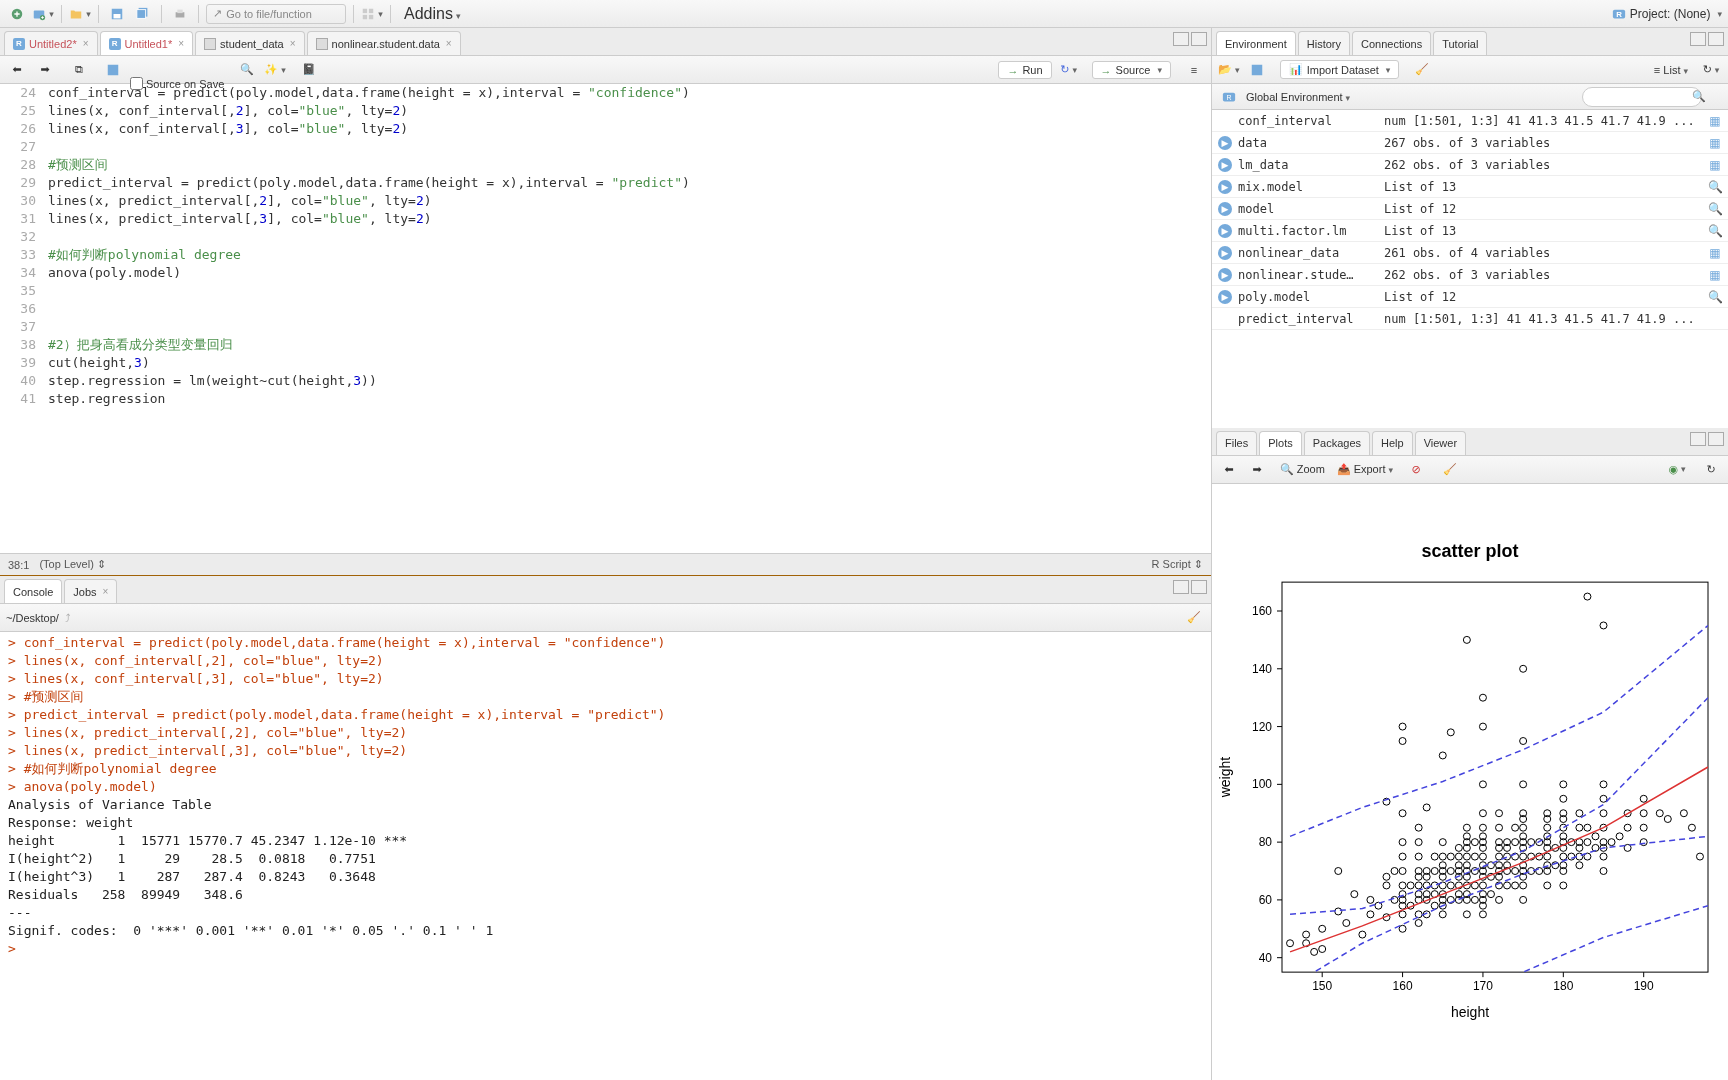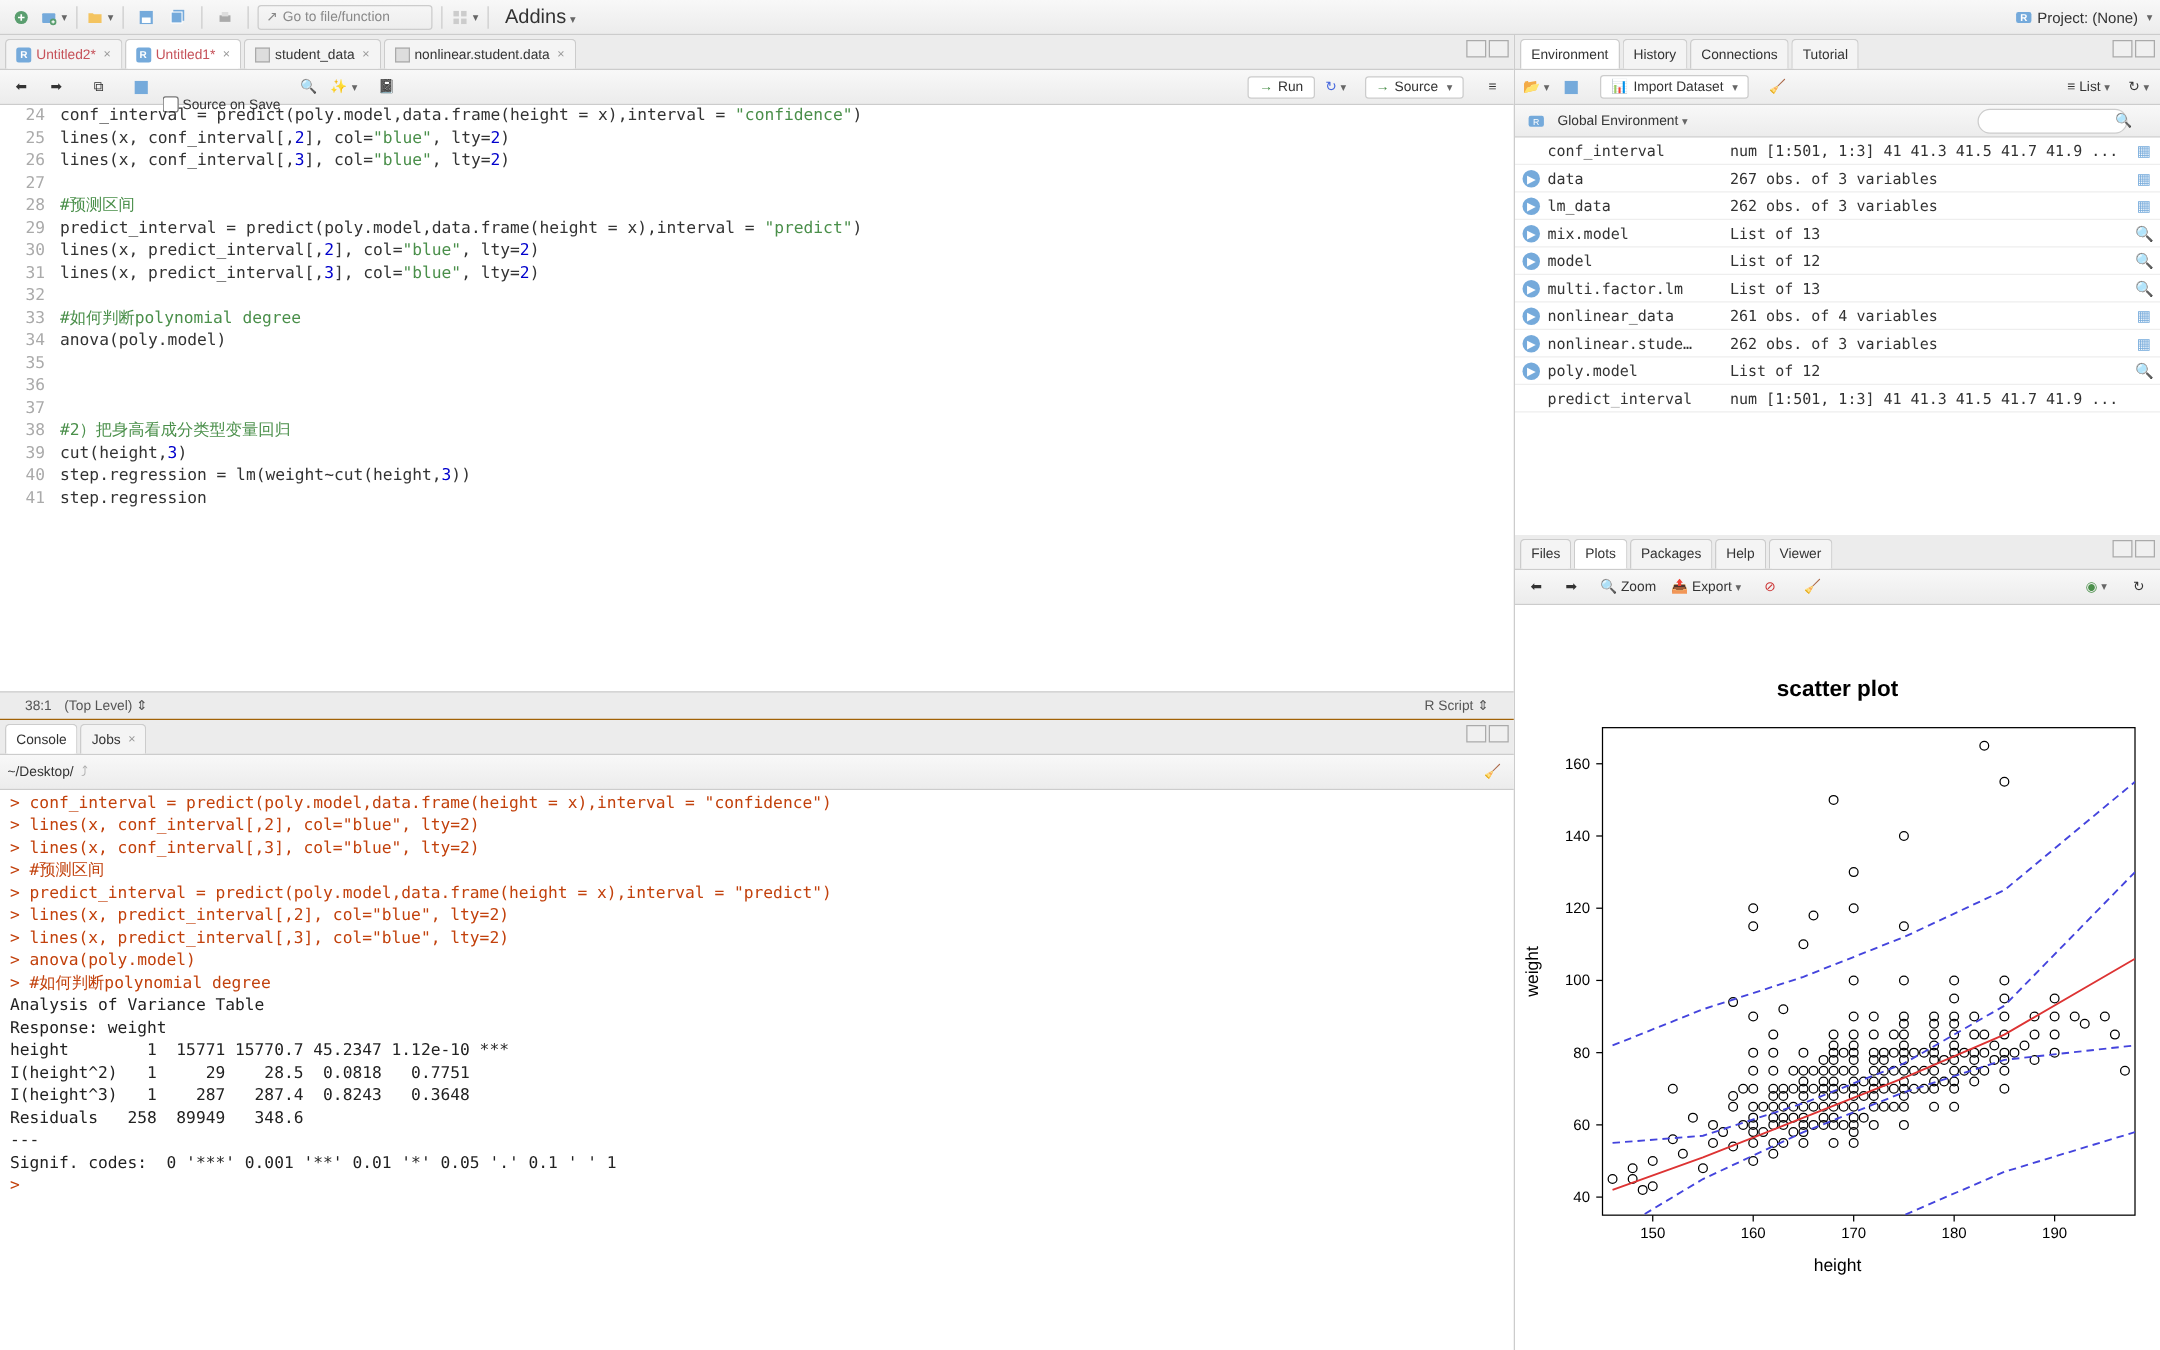--- a/index.html
+++ b/index.html
@@ -31,21 +31,21 @@
 .pane-toolbar .check { display: flex; align-items: center; gap: 3px; margin-top: 28px; }
 
 .editor { flex: 1; overflow: auto; font-family: "Menlo", "Consolas", monospace; font-size: 13px; line-height: 18px; position: relative; }
 .editor .line { display: flex; }
 .editor .gutter { width: 48px; text-align: right; padding-right: 12px; color: #aaa; user-select: none; background: #fff; }
 .editor .code { flex: 1; white-space: pre; }
 .tok-comment { color: #4a8f4a; }
 .tok-string { color: #4a8f4a; }
 .tok-num { color: #0000cc; }
 
-.statusbar { height: 22px; background: #ececec; border-top: 1px solid #ccc; display: flex; align-items: center; padding: 0 20px; font-size: 11px; color: #555; }
+.statusbar { height: 22px; background: #ececec; border-top: 1px solid #ccc; display: flex; align-items: center; padding: 0 8px; font-size: 11px; color: #555; }
 .statusbar .spacer { flex: 1; }
 
 .console-pane { flex: 1; display: flex; flex-direction: column; border-top: 1px solid #a16207; min-height: 0; }
 .console-body { flex: 1; overflow: auto; font-family: "Menlo", "Consolas", monospace; font-size: 13px; line-height: 18px; padding: 2px 8px; }
 .console-body .prompt { color: #c2410c; }
 .console-body .out { color: #222; white-space: pre; }
 
 .env-list { flex: 1; overflow: auto; font-size: 12px; }
 .env-row { display: flex; align-items: center; height: 22px; border-bottom: 1px solid #eee; padding: 0 6px; }
 .env-row .bullet { width: 14px; height: 14px; border-radius: 50%; background: #75aadb; color: #fff; font-size: 9px; display: flex; align-items: center; justify-content: center; margin-right: 6px; }
@@ -302,22 +302,22 @@
         <span class="icon-btn">🧹</span>
       </div>
       <div class="console-body" id="console">
           <div><span class="prompt">&gt; conf_interval = predict(poly.model,data.frame(height = x),interval = "confidence")</span></div>
           <div><span class="prompt">&gt; lines(x, conf_interval[,2], col="blue", lty=2)</span></div>
           <div><span class="prompt">&gt; lines(x, conf_interval[,3], col="blue", lty=2)</span></div>
           <div><span class="prompt">&gt; #预测区间</span></div>
           <div><span class="prompt">&gt; predict_interval = predict(poly.model,data.frame(height = x),interval = "predict")</span></div>
           <div><span class="prompt">&gt; lines(x, predict_interval[,2], col="blue", lty=2)</span></div>
           <div><span class="prompt">&gt; lines(x, predict_interval[,3], col="blue", lty=2)</span></div>
+          <div><span class="prompt">&gt; #如何判断polynomial degree</span></div>
           <div><span class="prompt">&gt; anova(poly.model)</span></div>
-          <div><span class="prompt">&gt; #如何判断polynomial degree</span></div>
           <div class="out">Analysis of Variance Table</div>
           <div class="out"></div>
           <div class="out">Response: weight</div>
           <div class="out">height        1  15771 15770.7 45.2347 1.12e-10 ***</div>
           <div class="out">I(height^2)   1     29    28.5  0.0818   0.7751    </div>
           <div class="out">I(height^3)   1    287   287.4  0.8243   0.3648    </div>
           <div class="out">Residuals   258  89949   348.6                     </div>
           <div class="out">---</div>
           <div class="out">Signif. codes:  0 '***' 0.001 '**' 0.01 '*' 0.05 '.' 0.1 ' ' 1</div>
           <div><span class="prompt">&gt; </span></div>

